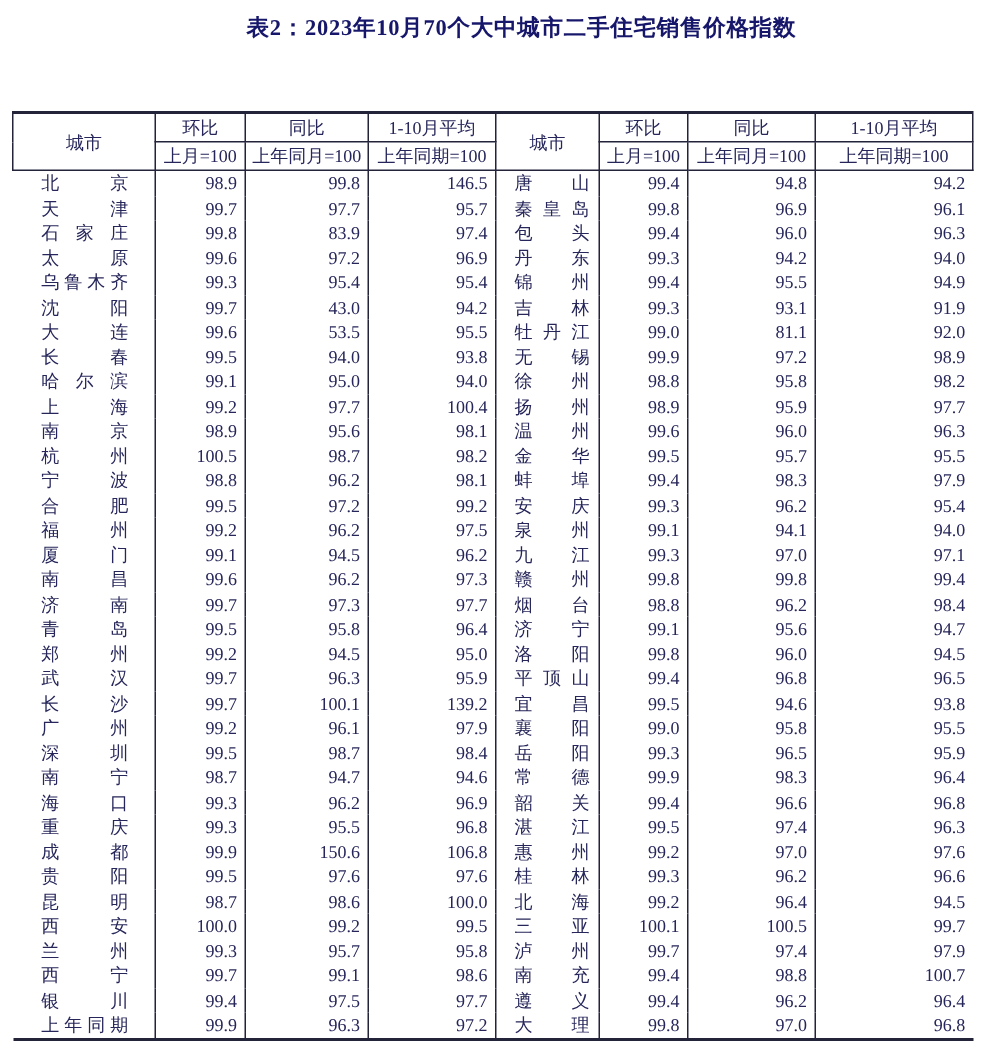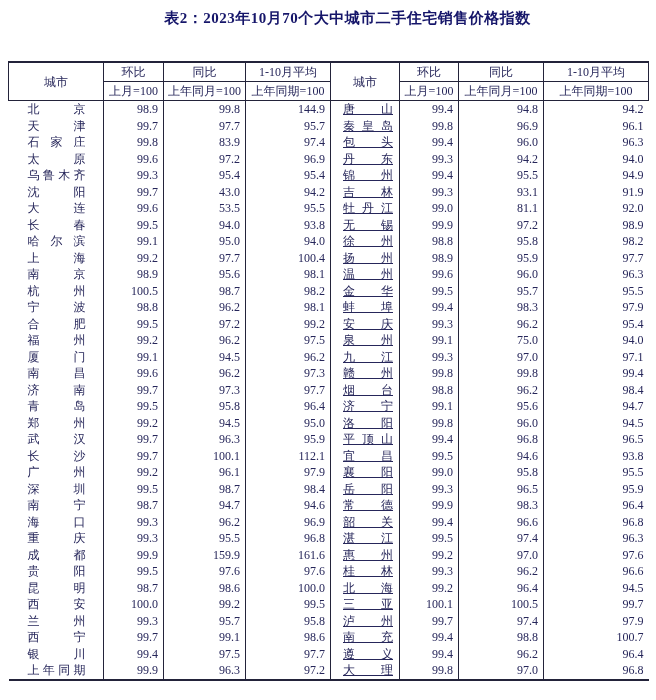--- a/index.html
+++ b/index.html
@@ -21,21 +21,21 @@
     font-size:15px;
     padding-top:9px;
     letter-spacing:0.5px;
     color:var(--title);
     padding-left:39px;
   }
   table{
     border-collapse:collapse;
     table-layout:fixed;
     width:640px;
-    margin:33px 8px 0 8px;
+    margin:46px 8px 0 8px;
     border-top:2.5px solid var(--border);
     border-bottom:2.5px solid var(--border);
   }
   thead th{
     border:1px solid var(--border);
     font-weight:normal;
     font-size:12px;
     text-align:center;
     padding:0;
     height:18px;
@@ -51,21 +51,21 @@
   
   tbody td:nth-child(n+2){border-left:1px solid var(--border);}
   td.num{text-align:right;padding-right:5px;}
   td.city{text-align:left;}
   .cityname{
     display:inline-block;
     text-align:justify;
     text-align-last:justify;
   }
   td.city-l .cityname{margin-left:19px;width:58px;}
-  td.city-r .cityname{margin-left:12px;width:50px;text-decoration:underline;}
+  td.city-r .cityname{margin-left:12px;width:50px;}
 </style>
 </head>
 <body>
 
 <div class="title">表2：2023年10月70个大中城市二手住宅销售价格指数</div>
 
 <table>
   <colgroup>
     <col style="width:95px">
       <col style="width:60px">
@@ -94,21 +94,21 @@
       <th>上月=100</th>
       <th>上年同月=100</th>
       <th>上年同期=100</th>
     </tr>
   </thead>
   <tbody>
       <tr>
     <td class="city city-l"><span class="cityname">北京</span></td>
     <td class="num">98.9</td>
     <td class="num">99.8</td>
-    <td class="num">144.9</td>
+    <td class="num">146.5</td>
     <td class="city city-r"><span class="cityname">唐山</span></td>
     <td class="num">99.4</td>
     <td class="num">94.8</td>
     <td class="num">94.2</td>
   </tr>
       <tr>
     <td class="city city-l"><span class="cityname">天津</span></td>
     <td class="num">99.7</td>
     <td class="num">97.7</td>
     <td class="num">95.7</td>
@@ -237,21 +237,21 @@
     <td class="num">96.2</td>
     <td class="num">95.4</td>
   </tr>
       <tr>
     <td class="city city-l"><span class="cityname">福州</span></td>
     <td class="num">99.2</td>
     <td class="num">96.2</td>
     <td class="num">97.5</td>
     <td class="city city-r"><span class="cityname">泉州</span></td>
     <td class="num">99.1</td>
-    <td class="num">75.0</td>
+    <td class="num">94.1</td>
     <td class="num">94.0</td>
   </tr>
       <tr>
     <td class="city city-l"><span class="cityname">厦门</span></td>
     <td class="num">99.1</td>
     <td class="num">94.5</td>
     <td class="num">96.2</td>
     <td class="city city-r"><span class="cityname">九江</span></td>
     <td class="num">99.3</td>
     <td class="num">97.0</td>
@@ -304,21 +304,21 @@
     <td class="num">95.9</td>
     <td class="city city-r"><span class="cityname">平顶山</span></td>
     <td class="num">99.4</td>
     <td class="num">96.8</td>
     <td class="num">96.5</td>
   </tr>
       <tr>
     <td class="city city-l"><span class="cityname">长沙</span></td>
     <td class="num">99.7</td>
     <td class="num">100.1</td>
-    <td class="num">112.1</td>
+    <td class="num">139.2</td>
     <td class="city city-r"><span class="cityname">宜昌</span></td>
     <td class="num">99.5</td>
     <td class="num">94.6</td>
     <td class="num">93.8</td>
   </tr>
       <tr>
     <td class="city city-l"><span class="cityname">广州</span></td>
     <td class="num">99.2</td>
     <td class="num">96.1</td>
     <td class="num">97.9</td>
@@ -363,22 +363,22 @@
     <td class="num">95.5</td>
     <td class="num">96.8</td>
     <td class="city city-r"><span class="cityname">湛江</span></td>
     <td class="num">99.5</td>
     <td class="num">97.4</td>
     <td class="num">96.3</td>
   </tr>
       <tr>
     <td class="city city-l"><span class="cityname">成都</span></td>
     <td class="num">99.9</td>
-    <td class="num">159.9</td>
-    <td class="num">161.6</td>
+    <td class="num">150.6</td>
+    <td class="num">106.8</td>
     <td class="city city-r"><span class="cityname">惠州</span></td>
     <td class="num">99.2</td>
     <td class="num">97.0</td>
     <td class="num">97.6</td>
   </tr>
       <tr>
     <td class="city city-l"><span class="cityname">贵阳</span></td>
     <td class="num">99.5</td>
     <td class="num">97.6</td>
     <td class="num">97.6</td>

